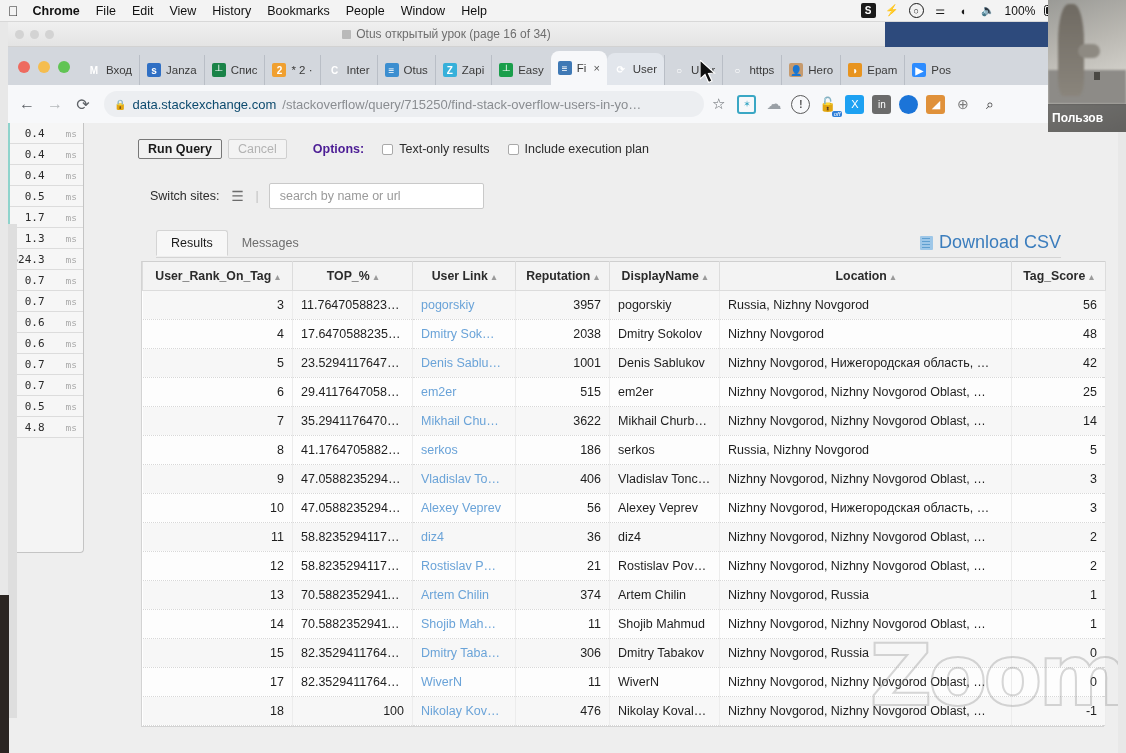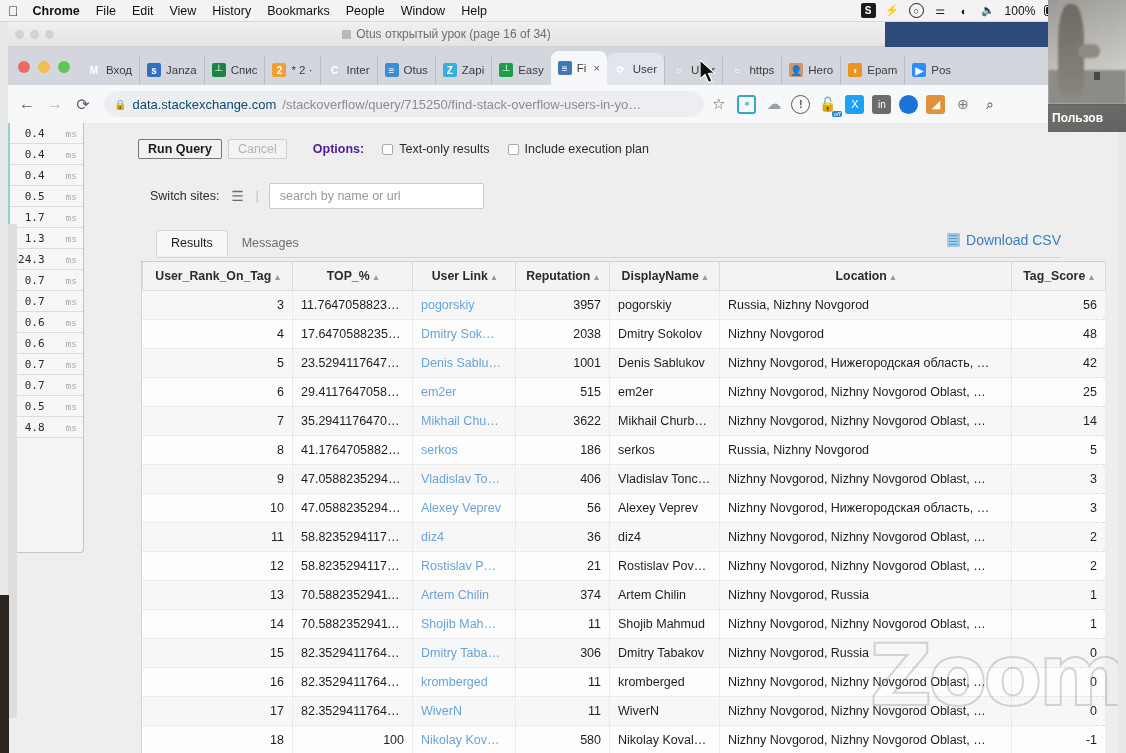--- a/index.html
+++ b/index.html
@@ -172,21 +172,21 @@
   }
   .rtab {
     font-size:12.5px; color:#6d6d6d; padding:5px 14px 5px; background:transparent;
   }
   .rtab.sel {
     background:#f7f7f7; border:1px solid #d4d4d4; border-bottom:1px solid #f7f7f7;
     color:#1a1a1a; border-radius:3px 3px 0 0; margin-bottom:-1px;
   }
   .dl-csv {
     position:absolute; top:109px; right:57px; display:flex; align-items:center; gap:6px;
-    font-size:14px; color:#3b7dbd;
+    font-size:18px; color:#3b7dbd;
   }
   .dl-icn { width:13px;height:14px;background:#9ec7e8; border-radius:1px; position:relative;}
   .dl-icn:after{content:"";position:absolute;left:2px;top:2px;right:3px;bottom:2px;background:repeating-linear-gradient(#5f9fd0 0 1px, transparent 1px 3px);}
 
   
   .tbl-wrap {
     position:absolute; top:138px; left:133px; width:963px;
     background:#fff; border:1px solid #d3d3d3; border-top:none;
   }
   table.res { border-collapse:collapse; width:963px; font-size:12.5px; table-layout:fixed; }
@@ -583,42 +583,33 @@
               <tr>
                 <td class="num">15</td>
                 <td class="num">82.35294117647058</td>
                 <td class="link"><span class="lk">Dmitry Taba…</span></td>
                 <td class="num">306</td>
                 <td class="">Dmitry Tabakov</td>
                 <td class="">Nizhny Novgorod, Russia</td>
                 <td class="num">0</td>
               </tr>
               <tr>
-                <td class="num">16</td>
-                <td class="num">82.35294117647058</td>
-                <td class="link"><span class="lk">kromberged</span></td>
-                <td class="num">11</td>
-                <td class="">kromberged</td>
-                <td class="">Nizhny Novgorod, Nizhny Novgorod Oblast, …</td>
-                <td class="num">0</td>
-              </tr>
-              <tr>
                 <td class="num">17</td>
                 <td class="num">82.35294117647058</td>
                 <td class="link"><span class="lk">WiverN</span></td>
                 <td class="num">11</td>
                 <td class="">WiverN</td>
                 <td class="">Nizhny Novgorod, Nizhny Novgorod Oblast, …</td>
                 <td class="num">0</td>
               </tr>
               <tr>
                 <td class="num">18</td>
                 <td class="num">100</td>
                 <td class="link"><span class="lk">Nikolay Kov…</span></td>
-                <td class="num">580</td>
+                <td class="num">476</td>
                 <td class="">Nikolay Kovalenko</td>
                 <td class="">Nizhny Novgorod, Nizhny Novgorod Oblast, …</td>
                 <td class="num">-1</td>
               </tr>
             </tbody>
         </table>
       </div>
 
       <div class="zoom-wm">Zoom</div>
 

